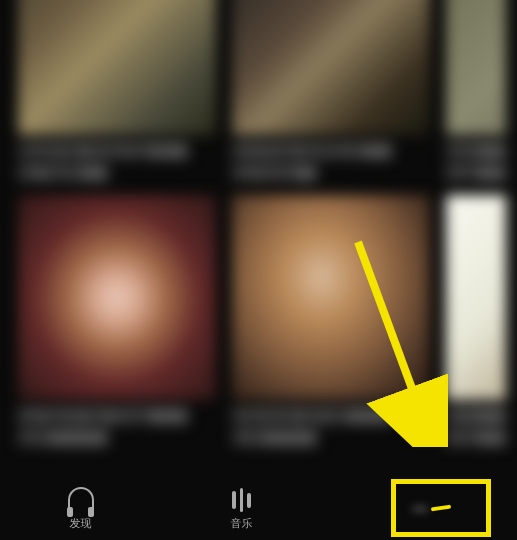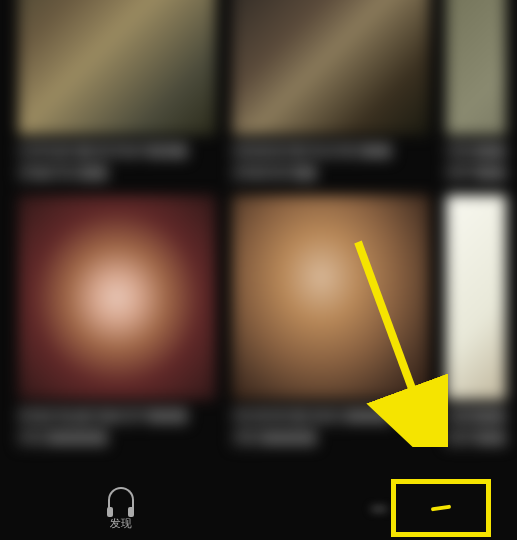--- a/index.html
+++ b/index.html
@@ -257,20 +257,30 @@
 </div>
 
 <div class="bottom-nav">
   <div class="nav-item">
     <div class="nav-icon">
       <div class="headphone-icon"></div>
     </div>
     <div class="nav-label">发现</div>
   </div>
   <div class="nav-item">
+    <div class="nav-icon">
+      <div class="bars-icon">
+          <span></span>
+          <span></span>
+          <span></span>
+        </div>
+    </div>
+    <div class="nav-label">音乐</div>
+  </div>
+  <div class="nav-item">
     <div class="player-inner">
       <div class="player-dot"></div>
     </div>
   </div>
 </div>
 
 <svg class="annotation-arrow" viewBox="0 0 100 210">
   <defs>
     <marker id="arrowhead" markerWidth="12" markerHeight="12" refX="6" refY="6" orient="auto">
       <polygon points="0,0 12,6 0,12" fill="#f5e400"></polygon>

